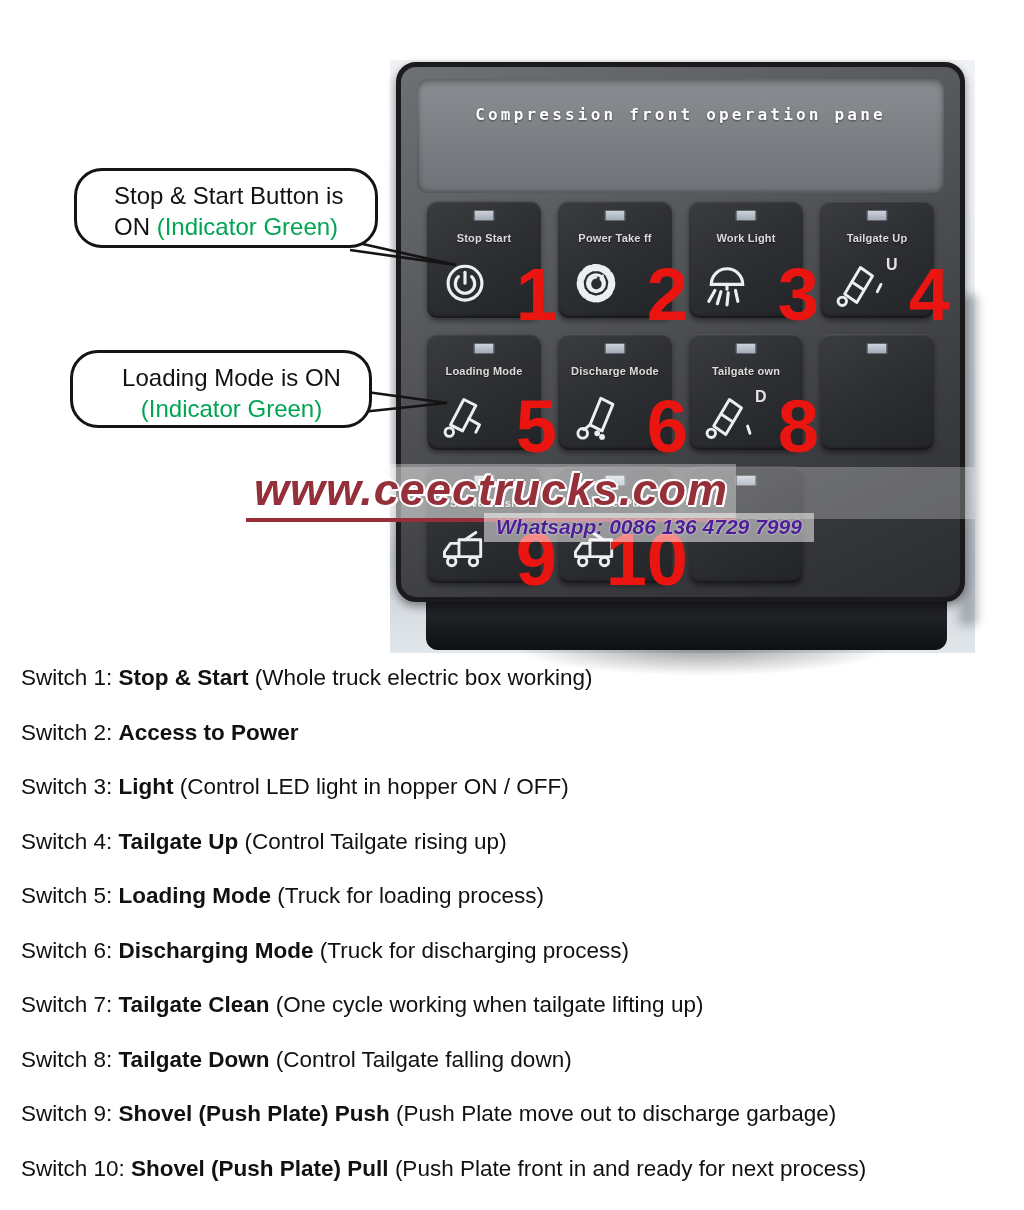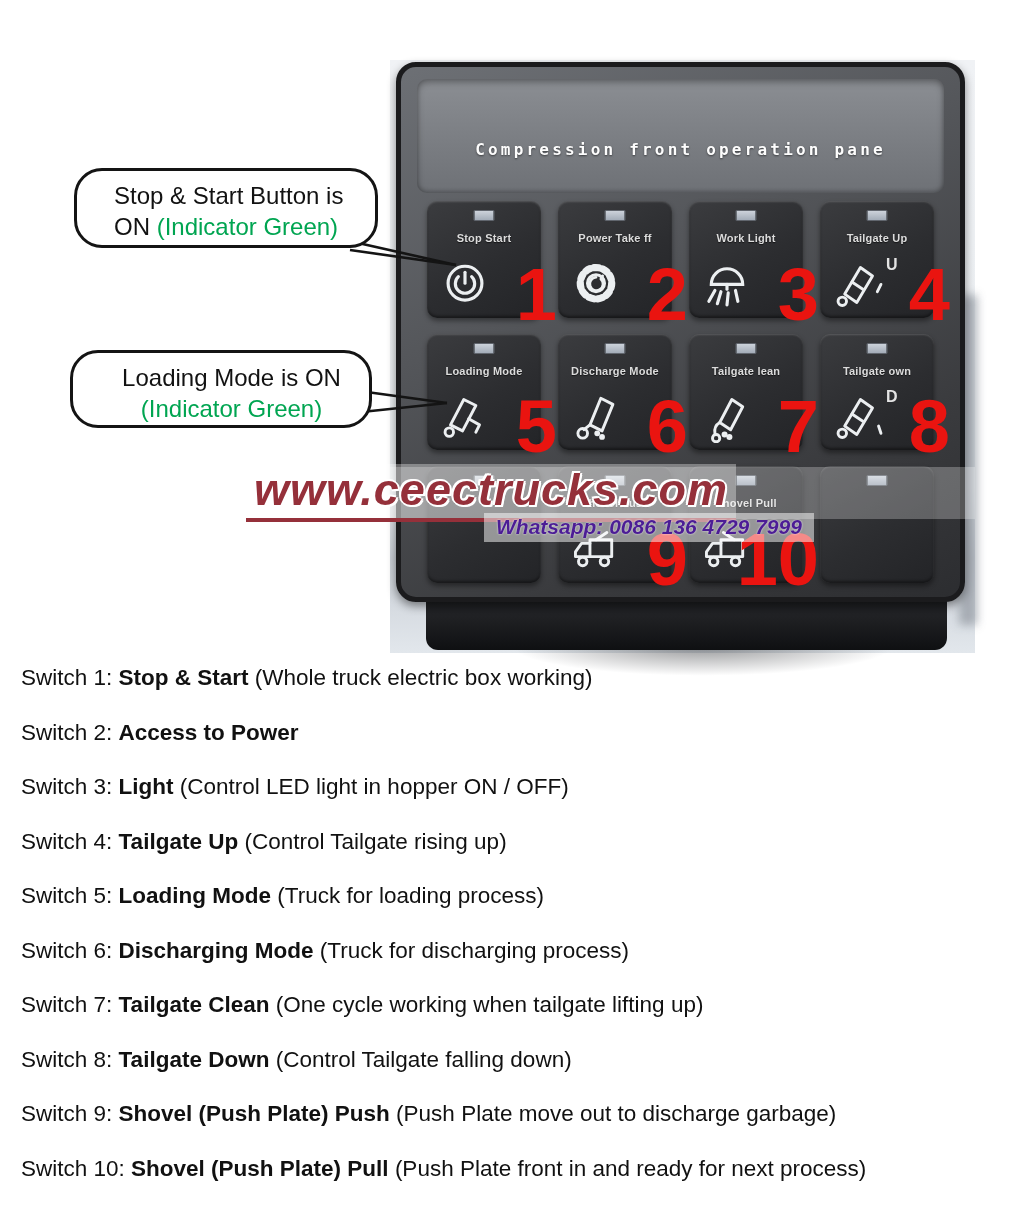--- a/index.html
+++ b/index.html
@@ -17,21 +17,21 @@
   .base { position:absolute; left:36px; right:28px; top:512px; height:78px;
     background:linear-gradient(180deg,#17181a 0%,#212225 55%,#0f1012 100%);
     border-radius:12px; }
   .panel { position:absolute; left:6px; top:2px; width:569px; height:540px;
     background:linear-gradient(155deg,#6d7075 0%,#54565a 38%,#3a3b3e 75%,#2c2d30 100%);
     border:5px solid #1b1b1d; border-radius:20px;
     box-shadow:0 4px 10px rgba(0,0,0,.45); }
   .title-strip { position:absolute; left:16px; right:16px; top:12px; height:114px;
     background:linear-gradient(180deg,#8b8e93 0%,#797c81 60%,#6e7176 100%);
     border-radius:10px; box-shadow:inset 0 3px 7px rgba(0,0,0,.35), inset 0 -2px 4px rgba(0,0,0,.2);
-    display:flex; align-items:center; justify-content:center; }
+    display:flex; justify-content:center; }
   .panel-title { color:#fdfdfd; font-family:"DejaVu Sans Mono", monospace;
     font-weight:bold; font-size:16px; letter-spacing:3.2px; padding-top:26px;
     text-shadow:0 1px 2px rgba(0,0,0,.5); }
 
   .button-grid { position:absolute; left:26px; right:26px; top:134px; bottom:14px;
     display:grid; grid-template-columns:repeat(4,1fr); grid-template-rows:repeat(3,1fr);
     column-gap:17px; row-gap:16px; }
   .pbtn { position:relative; border-radius:10px;
     background:linear-gradient(150deg,#3b3c3f 0%,#2c2d30 55%,#232427 100%);
     box-shadow:inset 0 1px 2px rgba(255,255,255,.18), inset 0 -2px 3px rgba(0,0,0,.45), 0 3px 5px rgba(0,0,0,.4); }
@@ -230,29 +230,20 @@
     <span class="btn-indicator"></span>
     <span class="btn-label">Discharge Mode</span>
     <span class="btn-icon"><svg viewBox="0 0 48 48">
               <use href="#discharge-mode-icon" xlink:href="#discharge-mode-icon"></use>
             </svg></span>
 
     <span class="btn-num">6</span>
   </div>
         <div class="pbtn">
     <span class="btn-indicator"></span>
-    <span class="btn-label">Tailgate lean</span>
-    <span class="btn-icon"><svg viewBox="0 0 48 48">
-              <use href="#tailgate-clean-icon" xlink:href="#tailgate-clean-icon"></use>
-            </svg></span>
-
-    <span class="btn-num">7</span>
-  </div>
-        <div class="pbtn">
-    <span class="btn-indicator"></span>
     <span class="btn-label">Tailgate own</span>
     <span class="btn-icon"><svg viewBox="0 0 48 48">
               <use href="#tailgate-down-icon" xlink:href="#tailgate-down-icon"></use>
             </svg></span>
     <span class="btn-letter">D</span>
     <span class="btn-num">8</span>
   </div>
         <div class="pbtn">
     <span class="btn-indicator"></span>
     <span class="btn-label"></span>

